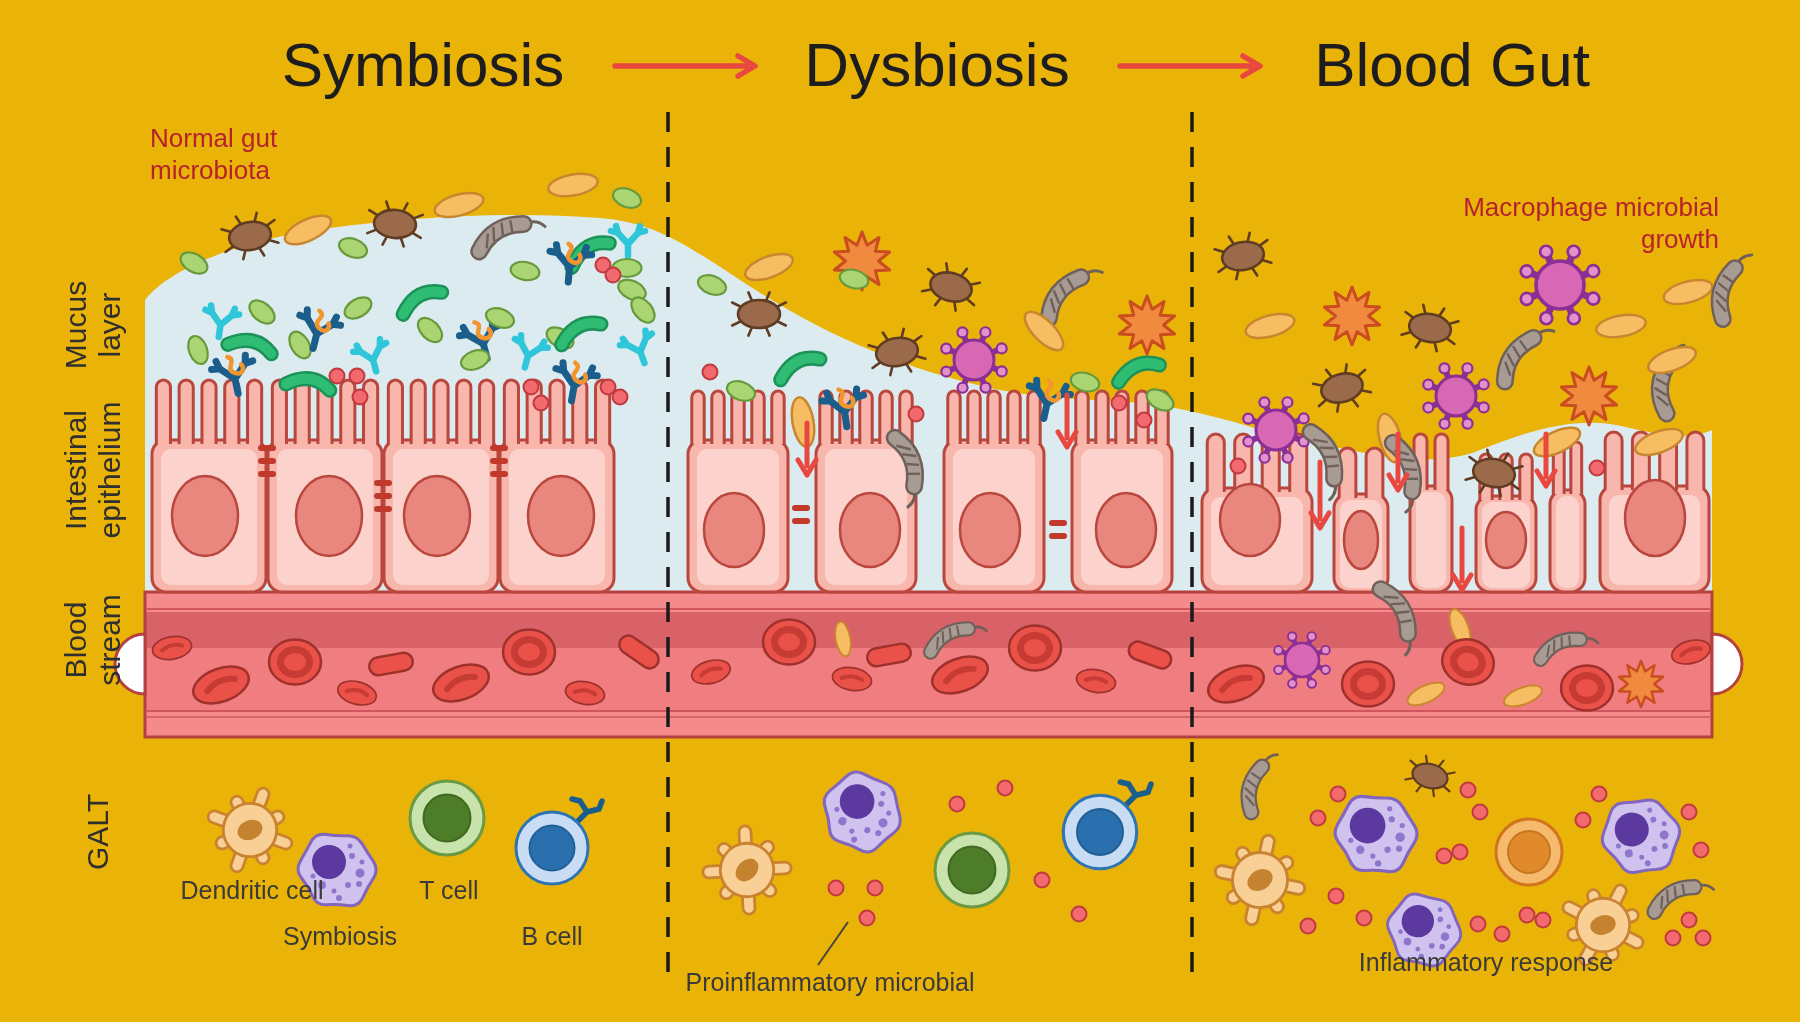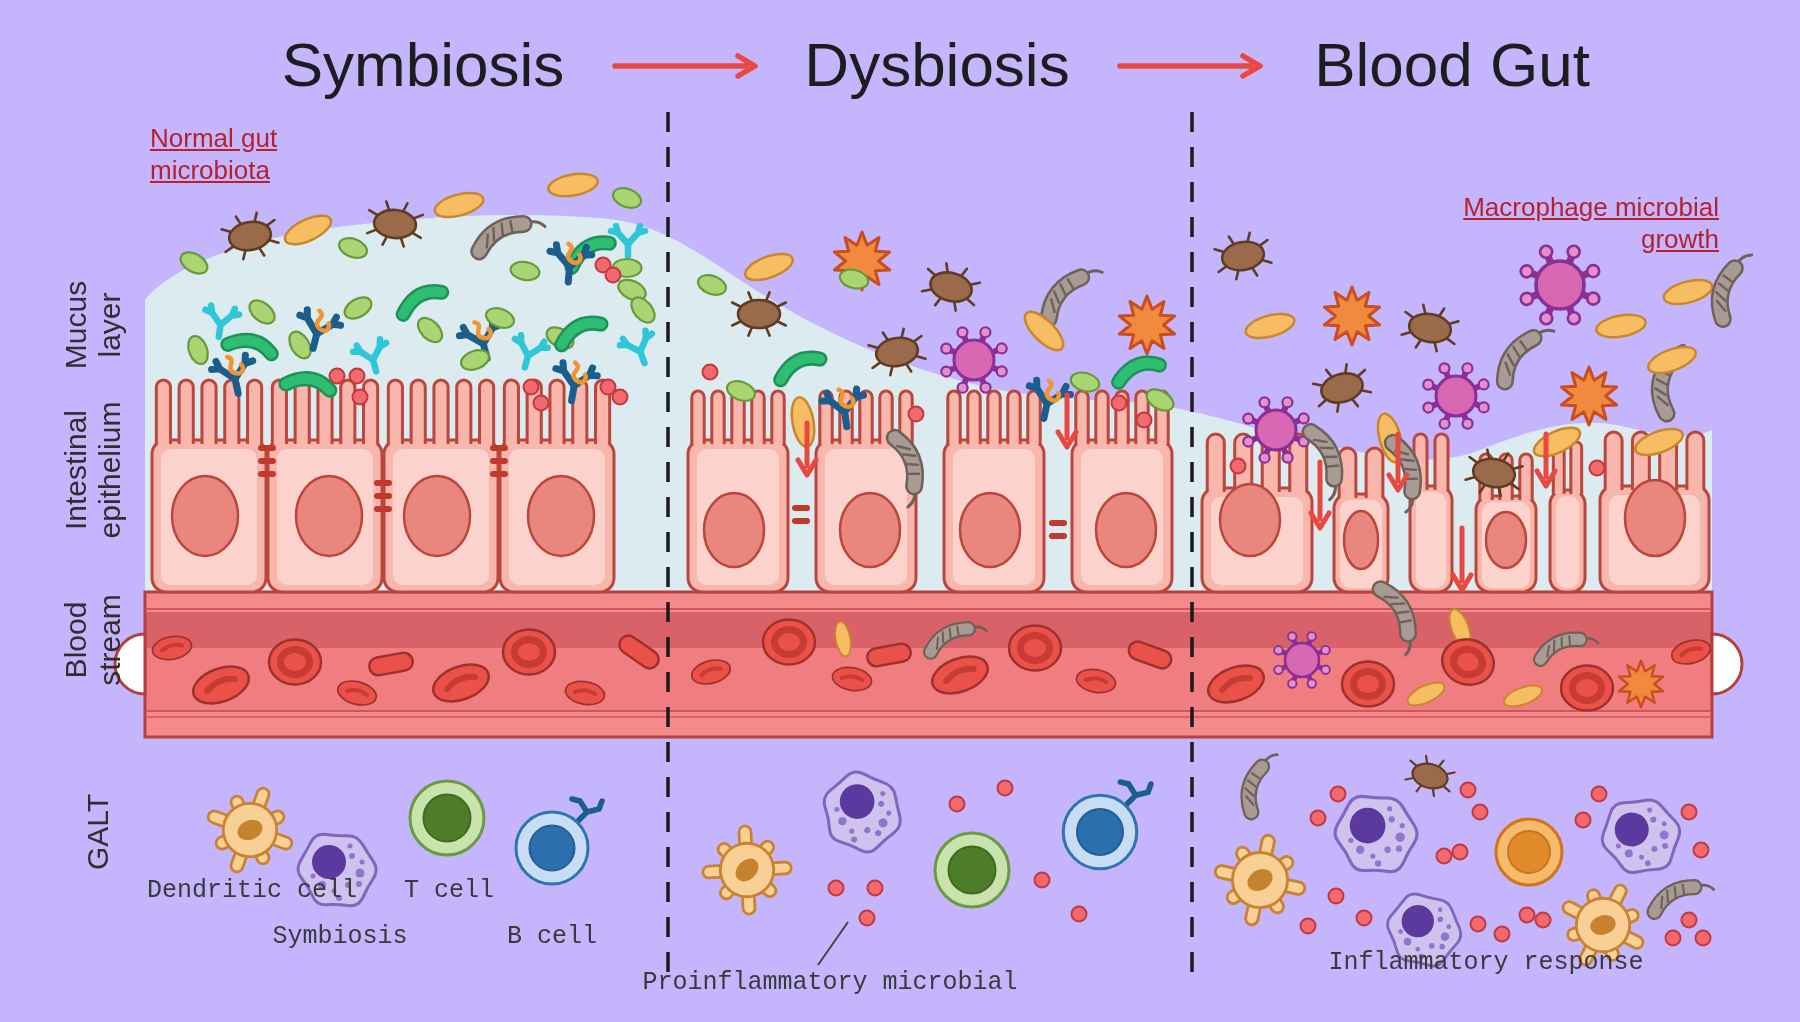--- a/index.html
+++ b/index.html
@@ -1,25 +1,25 @@
 <!DOCTYPE html>
 <html><head>
 <meta charset="utf-8">
 <style>
   html,body{margin:0;padding:0;background:#fff;}
-  .stage{position:relative;width:1800px;height:1022px;background:#c4b5fd;overflow:hidden;
+  .stage{position:relative;width:1800px;height:1022px;background:#eab308;overflow:hidden;
          font-family:"Liberation Sans", sans-serif;}
   .stage svg{position:absolute;left:0;top:0;}
   .ttl{position:absolute;transform:translate(-50%,-50%);font-size:62px;font-weight:400;
        color:#1d1d1f;white-space:nowrap;letter-spacing:0px;}
-  .ann{position:absolute;font-size:26px;line-height:1.22;color:#b5222e;white-space:pre-line;text-decoration:underline;}
+  .ann{position:absolute;font-size:26px;line-height:1.22;color:#b5222e;white-space:pre-line;}
   .ann.right{text-align:right;}
   .rowlab{position:absolute;font-size:30px;color:#2f2f2f;line-height:1.12;text-align:center;
           transform:translate(-50%,-50%) rotate(-90deg);white-space:pre-line;}
-  .celllab{position:absolute;transform:translate(-50%,-50%);font-size:25px;color:#3a3a3a;white-space:nowrap;font-family:Liberation Mono, monospace;}
+  .celllab{position:absolute;transform:translate(-50%,-50%);font-size:25px;color:#3a3a3a;white-space:nowrap;}
 </style>
 </head>
 <body>
 
 <div class="stage">
 
   <svg id="scene" viewBox="0 0 1800 1022" width="1800" height="1022">
       <defs>
         <g id="og">
           <ellipse rx="25" ry="10.5" fill="#f7bd63" stroke="#c8872f" stroke-width="2.5"></ellipse>

